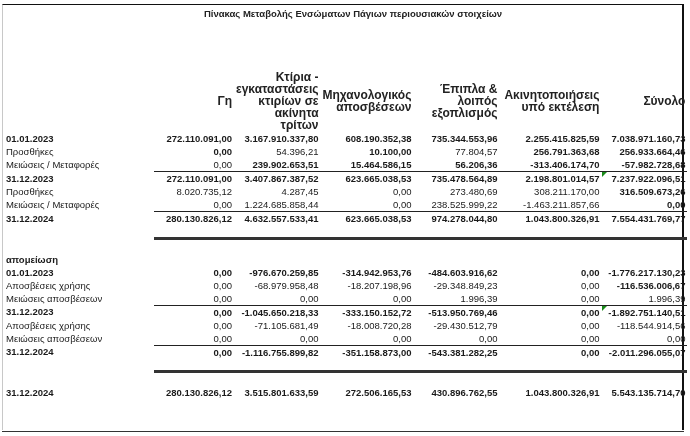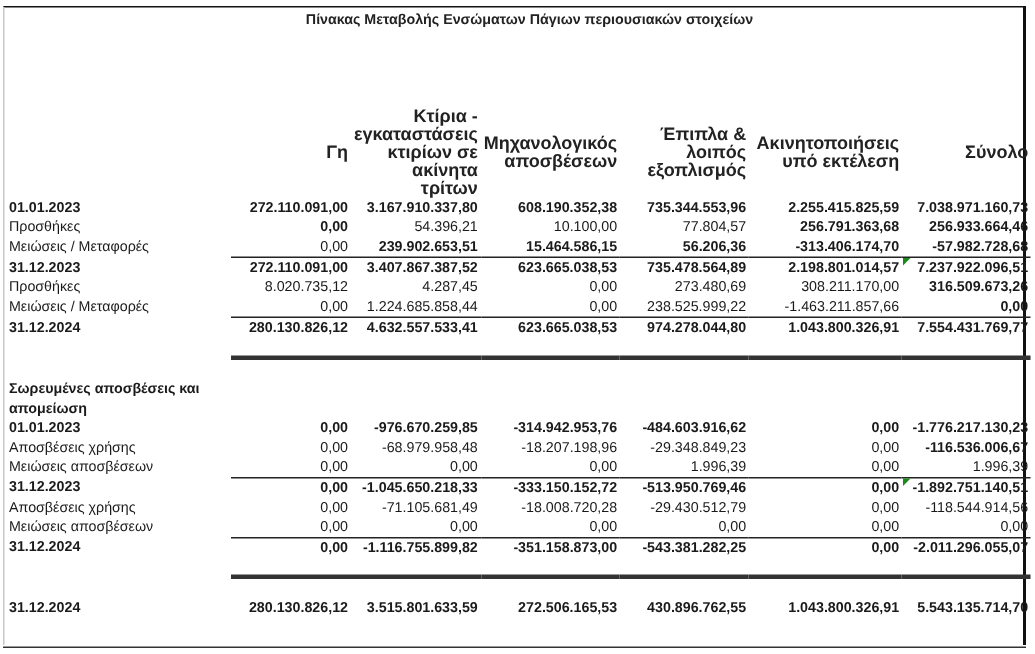--- a/index.html
+++ b/index.html
@@ -64,21 +64,21 @@
       <td class="num">3.167.910.337,80</td>
       <td class="num">608.190.352,38</td>
       <td class="num">735.344.553,96</td>
       <td class="num">2.255.415.825,59</td>
       <td class="num">7.038.971.160,73</td>
     </tr>
     <tr>
       <td class="label">Προσθήκες</td>
       <td class="num" style="font-weight:bold">0,00</td>
       <td class="num" style="font-weight:normal">54.396,21</td>
-      <td class="num" style="font-weight:normal">10.100,00</td>
+      <td class="num" style="font-weight:bold">10.100,00</td>
       <td class="num" style="font-weight:normal">77.804,57</td>
       <td class="num" style="font-weight:bold">256.791.363,68</td>
       <td class="num" style="font-weight:bold">256.933.664,46</td>
     </tr>
     <tr>
       <td class="label">Μειώσεις / Μεταφορές</td>
       <td class="num">0,00</td>
       <td class="num" style="font-weight:bold">239.902.653,51</td>
       <td class="num" style="font-weight:bold">15.464.586,15</td>
       <td class="num" style="font-weight:bold">56.206,36</td>
@@ -122,23 +122,20 @@
       <td class="num">7.554.431.769,77</td>
     </tr>
     <tr class="heavy">
       <td></td>
       <td class="fill" colspan="6"></td>
     </tr>
     <tr class="spacer">
         <td colspan="7"></td>
       </tr>
 
-    <tr class="section">
-      <td class="label" colspan="7">Σωρευμένες αποσβέσεις και</td>
-    </tr>
     <tr class="section">
       <td class="label" colspan="7">απομείωση</td>
     </tr>
     <tr class="b">
       <td class="label">01.01.2023</td>
       <td class="num">0,00</td>
       <td class="num">-976.670.259,85</td>
       <td class="num">-314.942.953,76</td>
       <td class="num">-484.603.916,62</td>
       <td class="num">0,00</td>

